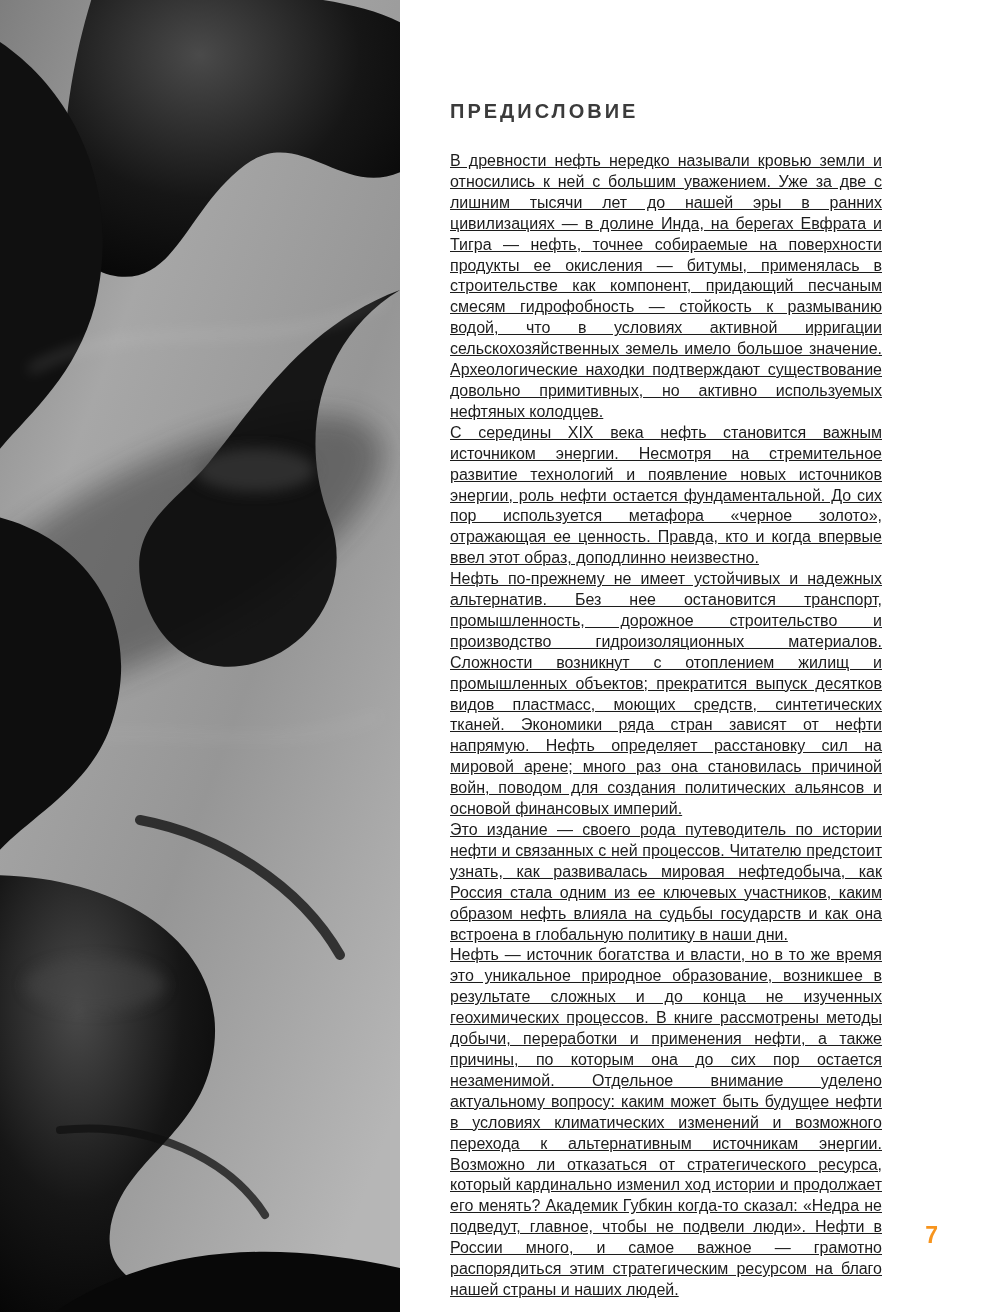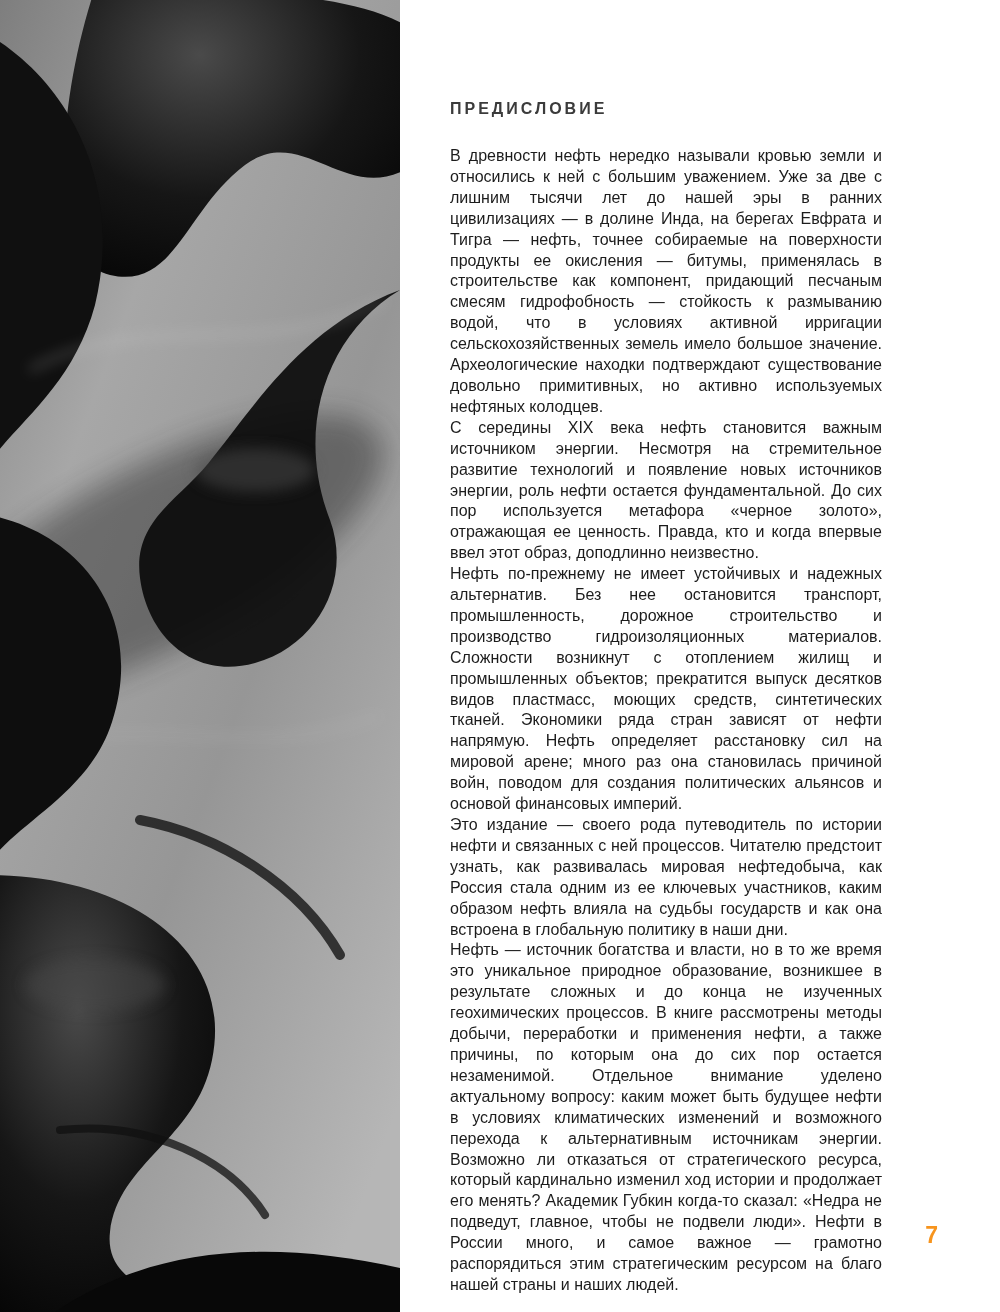--- a/index.html
+++ b/index.html
@@ -18,33 +18,34 @@
   }
   .artwork svg { display: block; }
   .content {
     position: absolute;
     left: 450px;
     top: 100px;
     width: 432px;
   }
   .preface-title {
     margin: 0 0 28px 0;
-    font-size: 16px;
+    font-size: 20px;
     font-weight: 700;
     letter-spacing: 3px;
     color: #3b3b3b;
     font-family: "Liberation Sans", sans-serif;
   }
   .body-text p {
     margin: 0;
     font-size: 16px;
     line-height: 20.9px;
     color: #1c1c1c;
     text-align: justify;
     hyphens: auto;
+    text-decoration: underline;
     -webkit-hyphens: auto;
   }
   .page-number {
     position: absolute;
     right: 62px;
     top: 1222px;
     font-size: 23px;
     font-weight: 700;
     color: #f7941d;
   }

